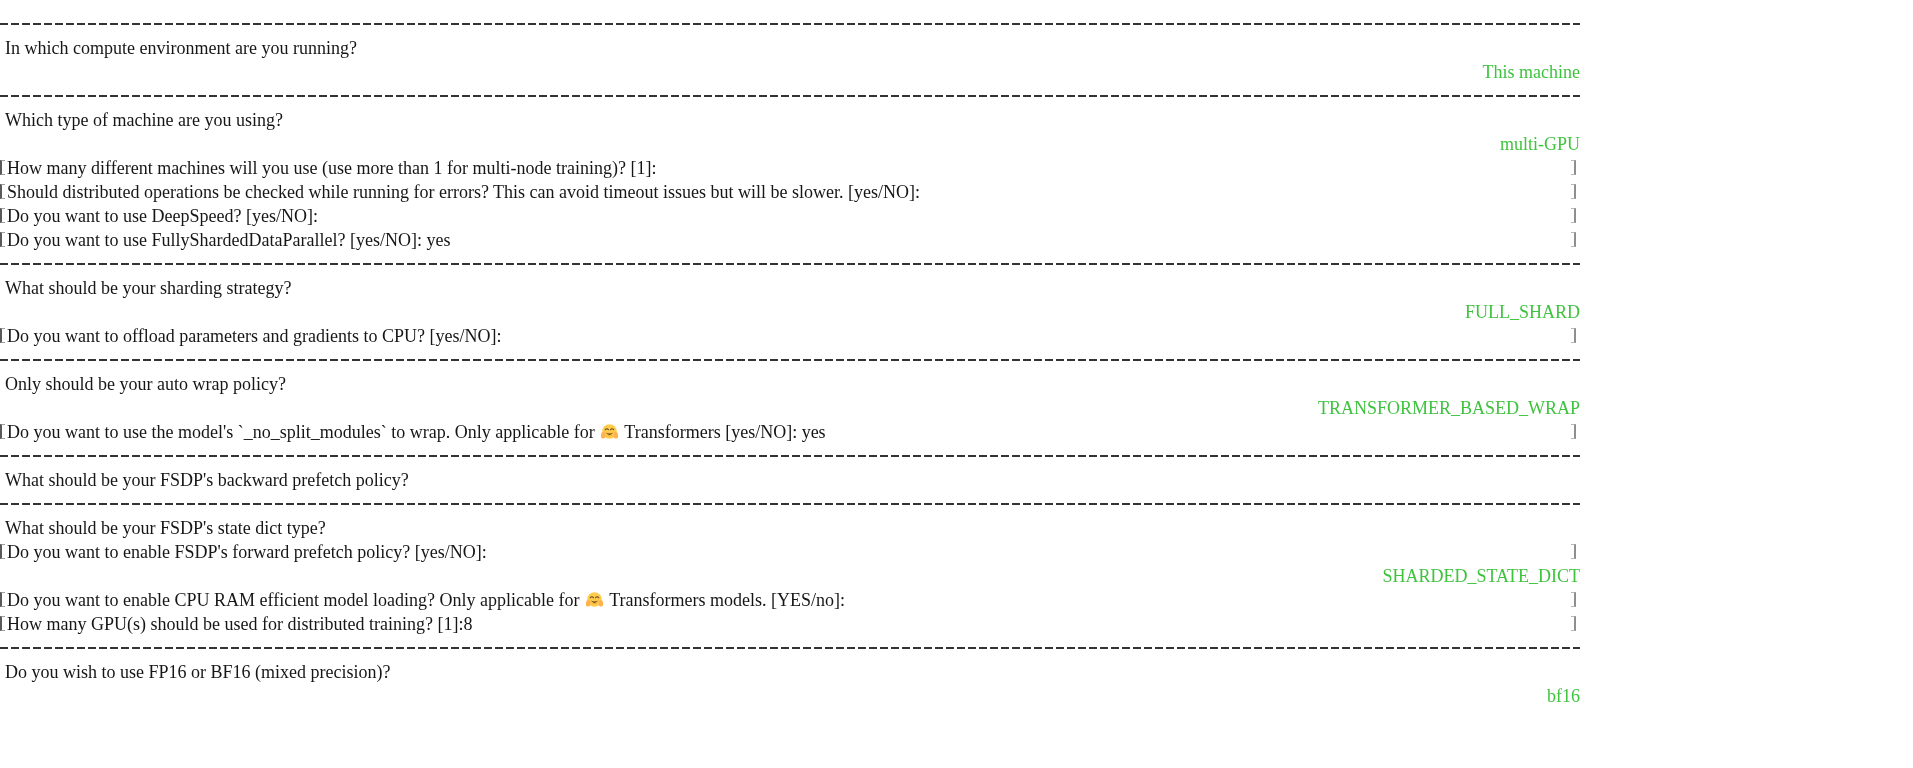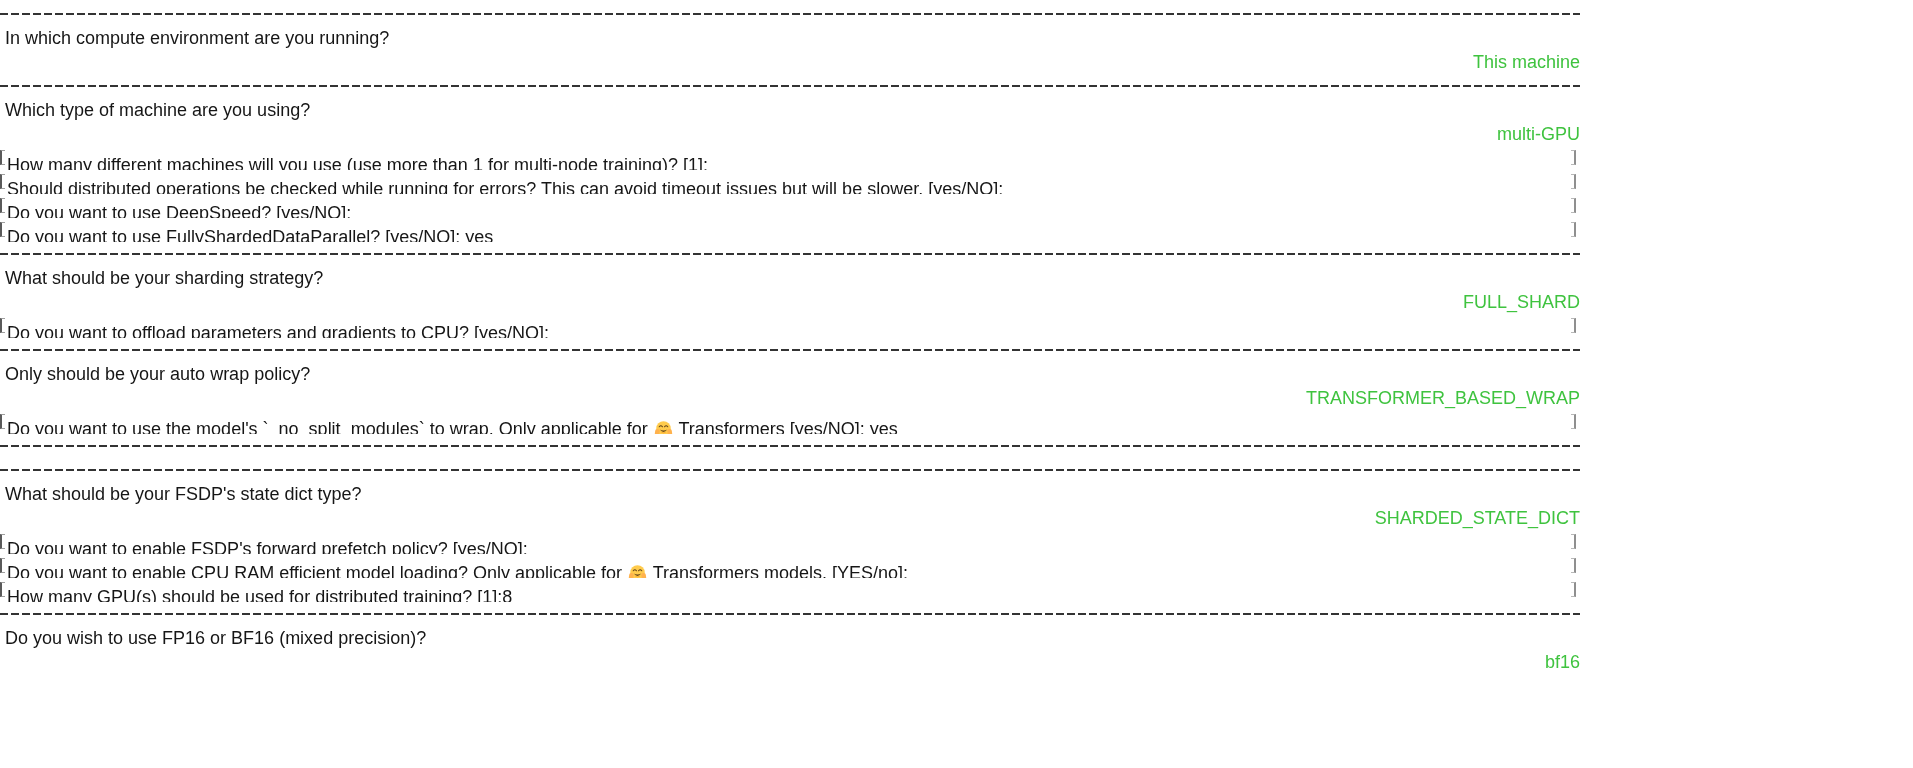--- a/index.html
+++ b/index.html
@@ -8,41 +8,40 @@
     background: #ffffff;
   }
   body {
     width: 1913px;
     height: 768px;
     overflow: hidden;
   }
   .terminal {
     width: 1580px;
     height: 768px;
-    padding-top: 2px;
+    padding-top: 12px;
     box-sizing: border-box;
-    font-family: Liberation Sans, sans-serif;
+    font-family: Liberation Serif, serif;
     font-size: 18px;
     color: #161616;
     background: #ffffff;
   }
   .row {
     position: relative;
     height: 24px;
     line-height: 24px;
     white-space: pre;
     overflow: hidden;
   }
   .row .txt {
     display: inline-block;
     padding-left: 5px;
   }
   .row.prompt .txt {
     padding-left: 7px;
-    margin-top: 7px;
   }
   .row.answer {
     color: var(--answer-green, #3fc33f);
     text-align: right;
   }
   .row.separator .dashes {
     position: absolute;
     left: 0;
     right: 0;
     top: 11px;
@@ -107,24 +106,25 @@
     <div class="row prompt"><span class="bracket left"></span><span class="bracket right"></span><span class="txt"><span>Do you want to use the model's `_no_split_modules` to wrap. Only applicable for </span><span class="emoji"><svg viewBox="0 0 36 36" xmlns="http://www.w3.org/2000/svg">
             <circle cx="18" cy="17" r="14.5" fill="#FFCB4C"></circle>
             <path d="M9.5 13.5 q3.2 -4.2 6.4 0" stroke="#65471B" stroke-width="2.2" fill="none" stroke-linecap="round"></path>
             <path d="M20.1 13.5 q3.2 -4.2 6.4 0" stroke="#65471B" stroke-width="2.2" fill="none" stroke-linecap="round"></path>
             <path d="M10.5 19 q7.5 9.5 15 0 q-7.5 3.5 -15 0z" fill="#65471B"></path>
             <path d="M12 23.2 q6 4.6 12 0 q-6 7 -12 0z" fill="#F19020"></path>
             <rect x="1" y="18" width="9" height="13" rx="4" fill="#FFB24D" transform="rotate(8 5.5 24.5)"></rect>
             <rect x="26" y="18" width="9" height="13" rx="4" fill="#FFB24D" transform="rotate(-8 30.5 24.5)"></rect>
           </svg></span><span> Transformers [yes/NO]: yes</span></span></div>
     <div class="row separator"><div class="dashes"></div></div>
+    <div class="row question"><span class="txt">What should be your FSDP's backward prefetch policy?</span></div>
     <div class="row separator"><div class="dashes"></div></div>
     <div class="row question"><span class="txt">What should be your FSDP's state dict type?</span></div>
+    <div class="row prompt"><span class="bracket left"></span><span class="bracket right"></span><span class="txt">Do you want to enable FSDP's forward prefetch policy? [yes/NO]:</span></div>
     <div class="row answer"><span class="txt">SHARDED_STATE_DICT</span></div>
-    <div class="row prompt"><span class="bracket left"></span><span class="bracket right"></span><span class="txt">Do you want to enable FSDP's forward prefetch policy? [yes/NO]:</span></div>
     <div class="row prompt"><span class="bracket left"></span><span class="bracket right"></span><span class="txt"><span>Do you want to enable CPU RAM efficient model loading? Only applicable for </span><span class="emoji"><svg viewBox="0 0 36 36" xmlns="http://www.w3.org/2000/svg">
             <circle cx="18" cy="17" r="14.5" fill="#FFCB4C"></circle>
             <path d="M9.5 13.5 q3.2 -4.2 6.4 0" stroke="#65471B" stroke-width="2.2" fill="none" stroke-linecap="round"></path>
             <path d="M20.1 13.5 q3.2 -4.2 6.4 0" stroke="#65471B" stroke-width="2.2" fill="none" stroke-linecap="round"></path>
             <path d="M10.5 19 q7.5 9.5 15 0 q-7.5 3.5 -15 0z" fill="#65471B"></path>
             <path d="M12 23.2 q6 4.6 12 0 q-6 7 -12 0z" fill="#F19020"></path>
             <rect x="1" y="18" width="9" height="13" rx="4" fill="#FFB24D" transform="rotate(8 5.5 24.5)"></rect>
             <rect x="26" y="18" width="9" height="13" rx="4" fill="#FFB24D" transform="rotate(-8 30.5 24.5)"></rect>
           </svg></span><span> Transformers models. [YES/no]:</span></span></div>
     <div class="row prompt"><span class="bracket left"></span><span class="bracket right"></span><span class="txt">How many GPU(s) should be used for distributed training? [1]:8</span></div>

